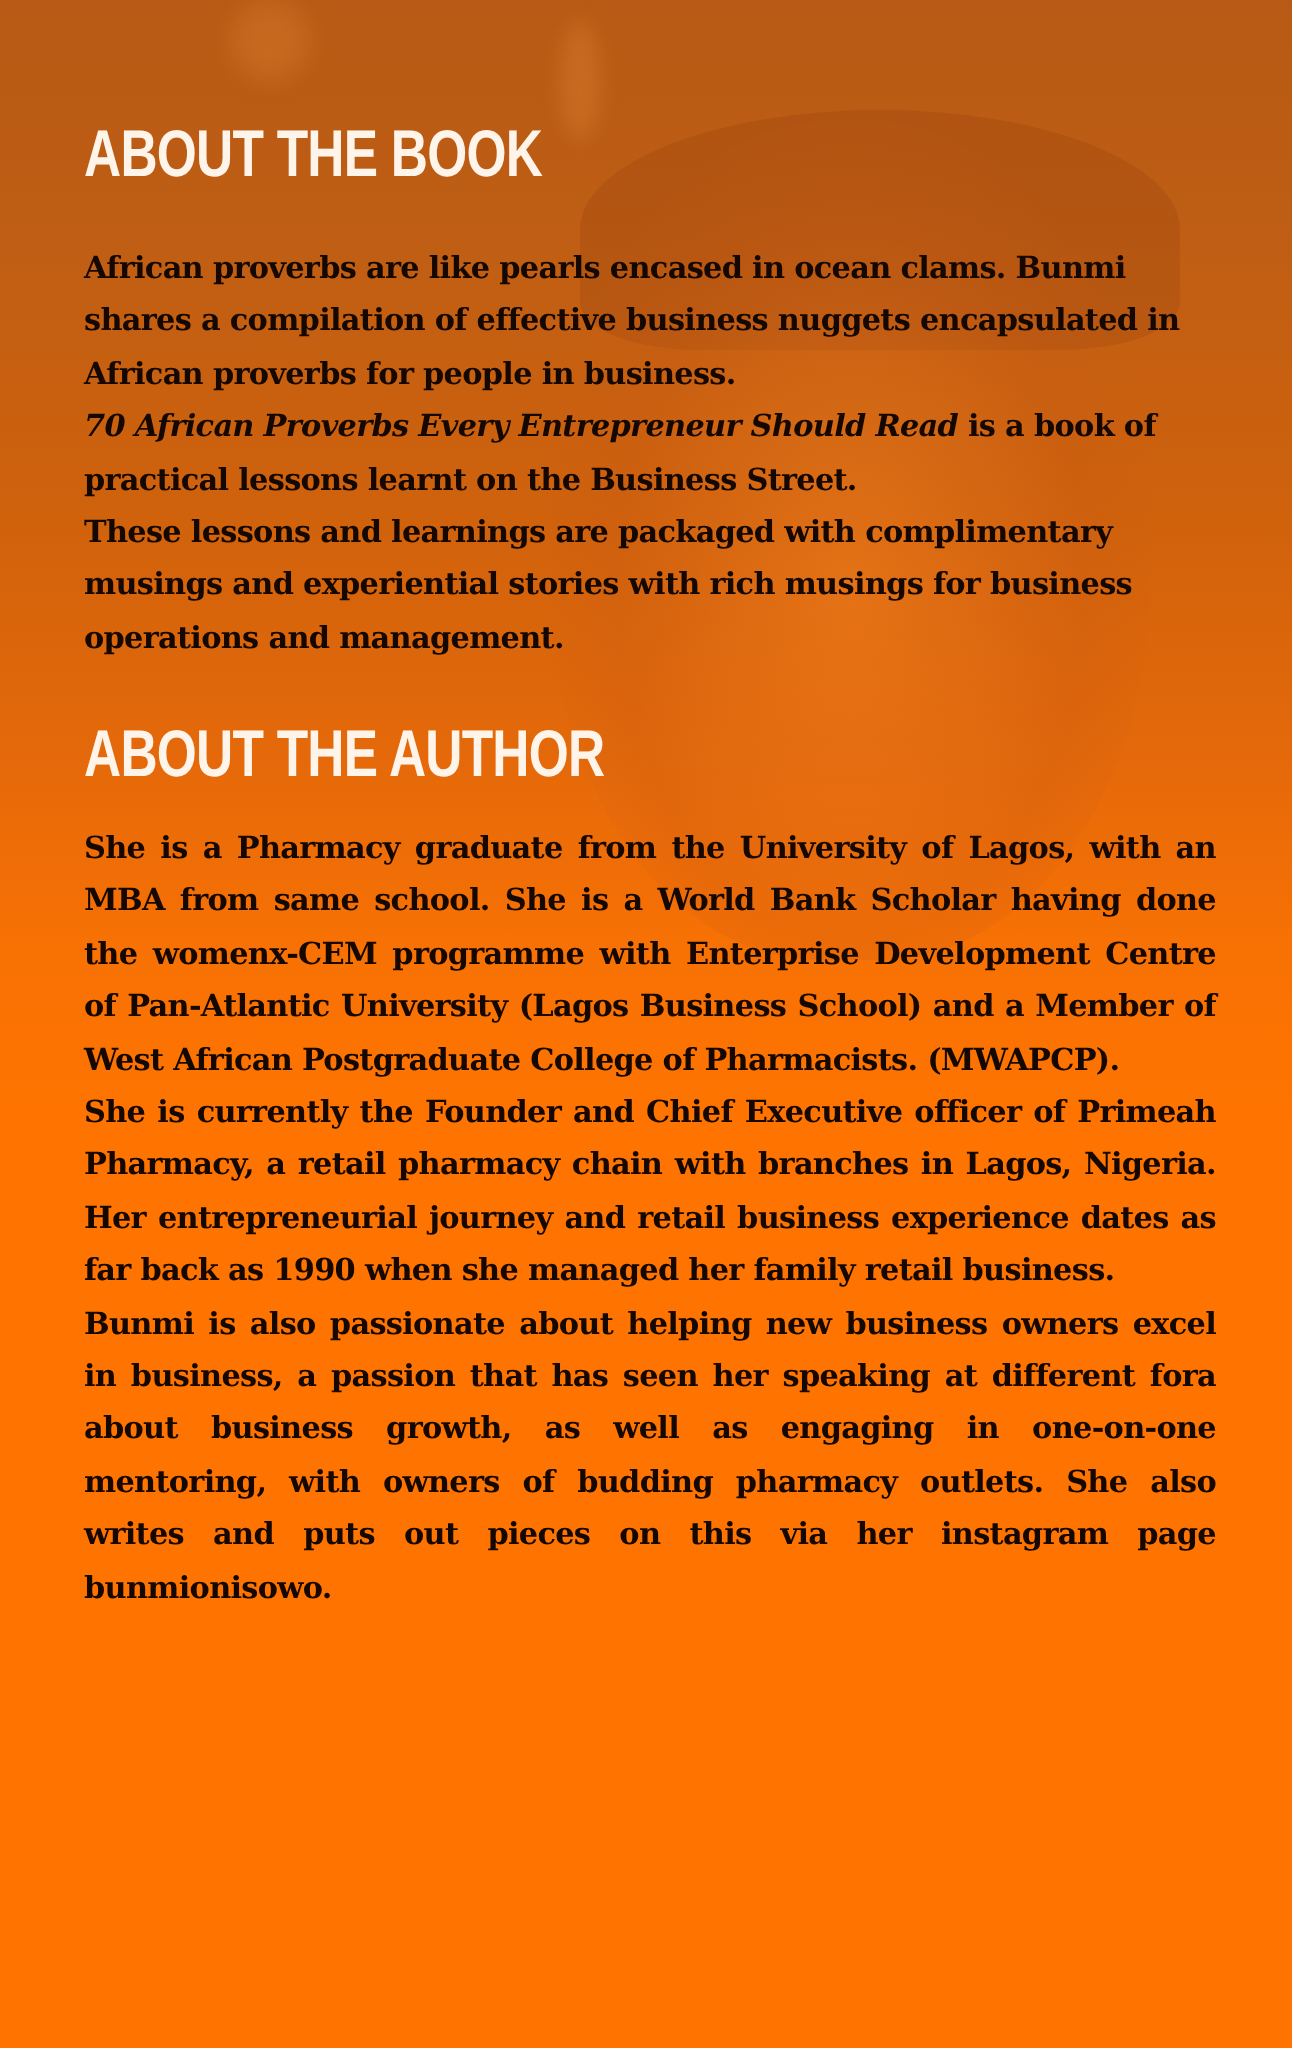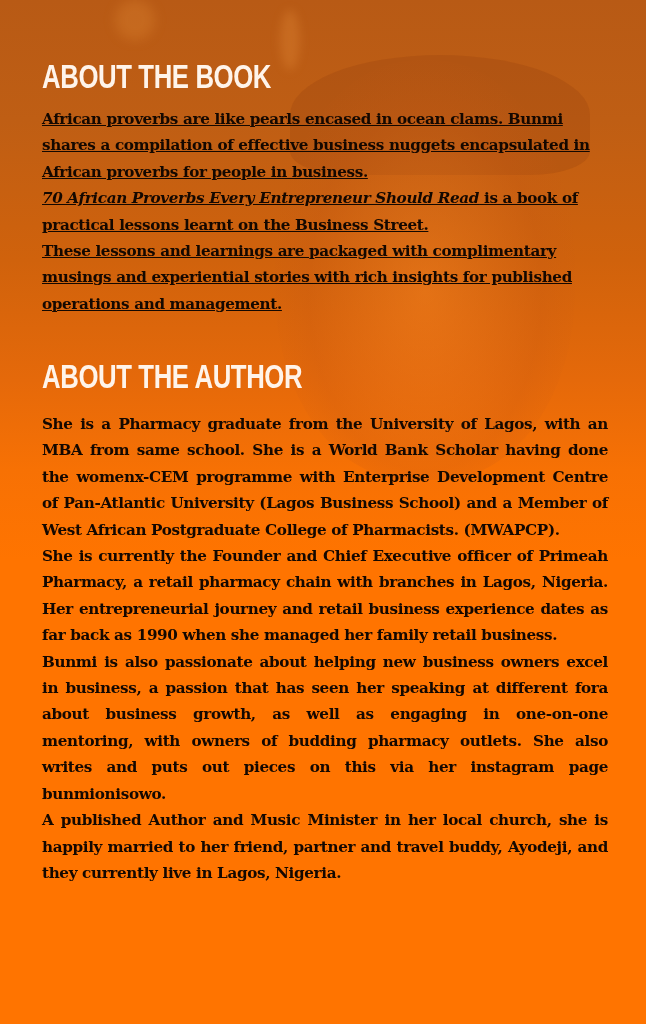--- a/index.html
+++ b/index.html
@@ -44,45 +44,44 @@
   .h-book { top: 60px; }
   .h-author { top: 360px; }
   .text {
     position: absolute; left: 0; width: 566px;
     color: #140800;
     font-weight: bold;
     font-size: 15.2px;
     line-height: 26.4px;
     letter-spacing: -0.35px;
   }
-  .book-text { top: 106px; text-decoration: underline; }
+  .book-text { top: 121px; }
   .author-text { top: 411px; text-align: justify; }
   .text p { margin: 0; }
   .text em { font-style: italic; }
 </style>
 </head>
 <body>
 
 <div class="page">
   <div class="headwrap"></div>
   <div class="portrait"></div>
   <div class="noise1"></div>
   <div class="noise2"></div>
 
   <div class="content">
     <h2 class="h-book">ABOUT THE BOOK</h2>
 
     <div class="text book-text">
       <p>African proverbs are like pearls encased in ocean clams. Bunmi shares a compilation of effective business nuggets encapsulated in African proverbs for people in business.</p>
       <p><em>70 African Proverbs Every Entrepreneur Should Read</em><span> is a book of practical lessons learnt on the Business Street.</span></p>
-      <p>These lessons and learnings are packaged with complimentary musings and experiential stories with rich insights for published operations and management.</p>
+      <p>These lessons and learnings are packaged with complimentary musings and experiential stories with rich musings for business operations and management.</p>
     </div>
 
     <h2 class="h-author">ABOUT THE AUTHOR</h2>
 
     <div class="text author-text">
       <p>She is a Pharmacy graduate from the University of Lagos, with an MBA from same school. She is a World Bank Scholar having done the womenx-CEM programme with Enterprise Development Centre of Pan-Atlantic University (Lagos Business School) and a Member of West African Postgraduate College of Pharmacists. (MWAPCP).</p>
       <p>She is currently the Founder and Chief Executive officer of Primeah Pharmacy, a retail pharmacy chain with branches in Lagos, Nigeria. Her entrepreneurial journey and retail business experience dates as far back as 1990 when she managed her family retail business.</p>
       <p>Bunmi is also passionate about helping new business owners excel in business, a passion that has seen her speaking at different fora about business growth, as well as engaging in one-on-one mentoring, with owners of budding pharmacy outlets. She also writes and puts out pieces on this via her instagram page bunmionisowo.</p>
-      <p>A published Author and Music Minister in her local church, she is happily married to her friend, partner and travel buddy, Ayodeji, and they currently live in Lagos, Nigeria.</p>
     </div>
   </div>
 </div>
 
 </body></html>

